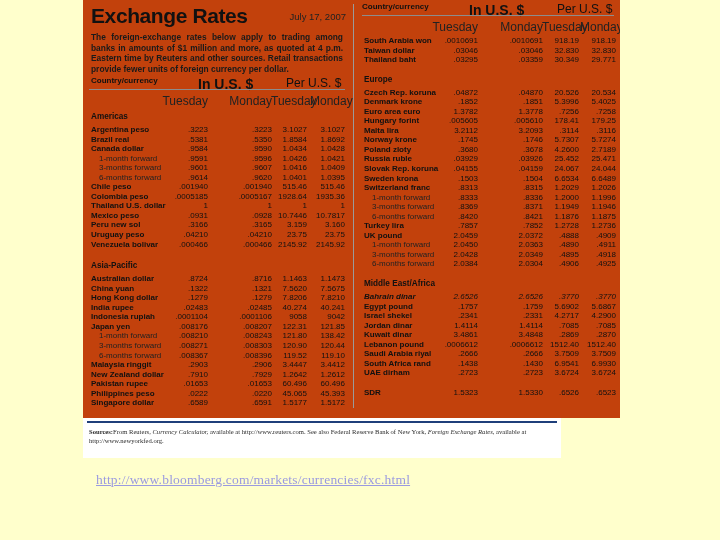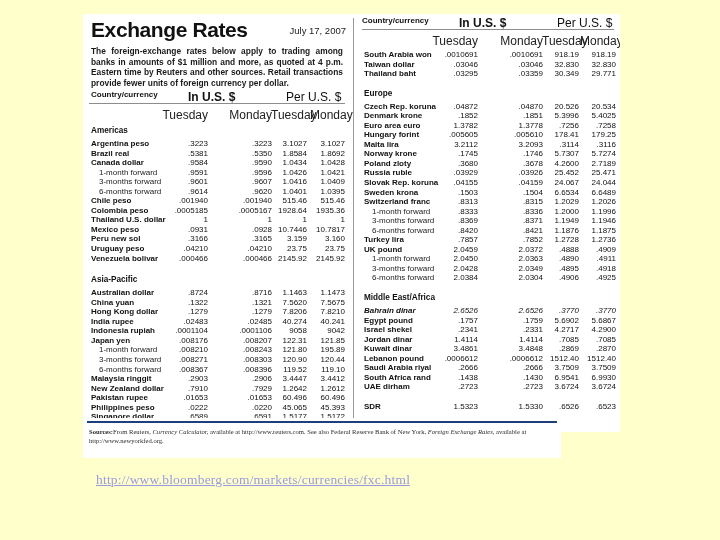--- a/index.html
+++ b/index.html
@@ -6,23 +6,22 @@
   body{
     width:720px;height:540px;overflow:hidden;
     background:#ffffcc;
     font-family:"Liberation Sans",sans-serif;
   }
   .slide{position:relative;width:720px;height:540px;}
 
   
   .clipping{
     position:absolute;left:83px;top:0px;width:537px;height:418px;
-    background:#ffffff;
+    background:#c2410c;
     overflow:hidden;
-    margin-top:14px;
   }
   .clip-inner{position:relative;width:100%;height:100%;}
 
   
   .col-left{position:absolute;left:0px;top:0px;width:269px;height:418px;}
   .col-right{position:absolute;left:271px;top:0px;width:266px;height:418px;}
   .vdiv{
     position:absolute;left:269.5px;top:4px;width:1px;height:404px;
     background:#9a9a9a;
   }
@@ -41,21 +40,21 @@
 
   .blurb{
     position:absolute;left:8px;top:32px;width:252px;
     font-size:8.4px;line-height:10.6px;color:#1a1a1a;
     text-align:justify;font-weight:600;
   }
 
   
   .hdr-row{position:absolute;left:8px;top:76px;width:254px;height:12px;}
   .hdr-cc{position:absolute;left:0px;top:0px;font-size:8px;font-weight:bold;color:#111;}
-  .hdr-usd{position:absolute;left:97px;top:0px;font-size:12px;font-weight:bold;color:#111;}
+  .hdr-usd{position:absolute;left:107px;top:0px;font-size:14px;font-weight:bold;color:#111;}
   .hdr-per{position:absolute;left:195px;top:0px;font-size:12px;font-weight:normal;color:#111;}
   .rule{position:absolute;left:6px;width:256px;height:1px;background:#8d8d8d;}
 
   .days{position:absolute;left:8px;width:254px;height:11px;}
   .days span{
     position:absolute;top:0;font-size:12px;color:#222;text-align:right;
   }
 
   
   .region{
@@ -286,21 +285,21 @@
                 <span class="v v1">.008176</span>
                 <span class="v v2">.008207</span>
                 <span class="v v3">122.31</span>
                 <span class="v v4">121.85</span>
               </div>
               <div class="row" style="height: 9.55px;">
                 <span class="nm ind">1-month forward</span>
                 <span class="v v1">.008210</span>
                 <span class="v v2">.008243</span>
                 <span class="v v3">121.80</span>
-                <span class="v v4">195.89</span>
+                <span class="v v4">138.42</span>
               </div>
               <div class="row" style="height: 9.55px;">
                 <span class="nm ind">3-months forward</span>
                 <span class="v v1">.008271</span>
                 <span class="v v2">.008303</span>
                 <span class="v v3">120.90</span>
                 <span class="v v4">120.44</span>
               </div>
               <div class="row" style="height: 9.55px;">
                 <span class="nm ind">6-months forward</span>

